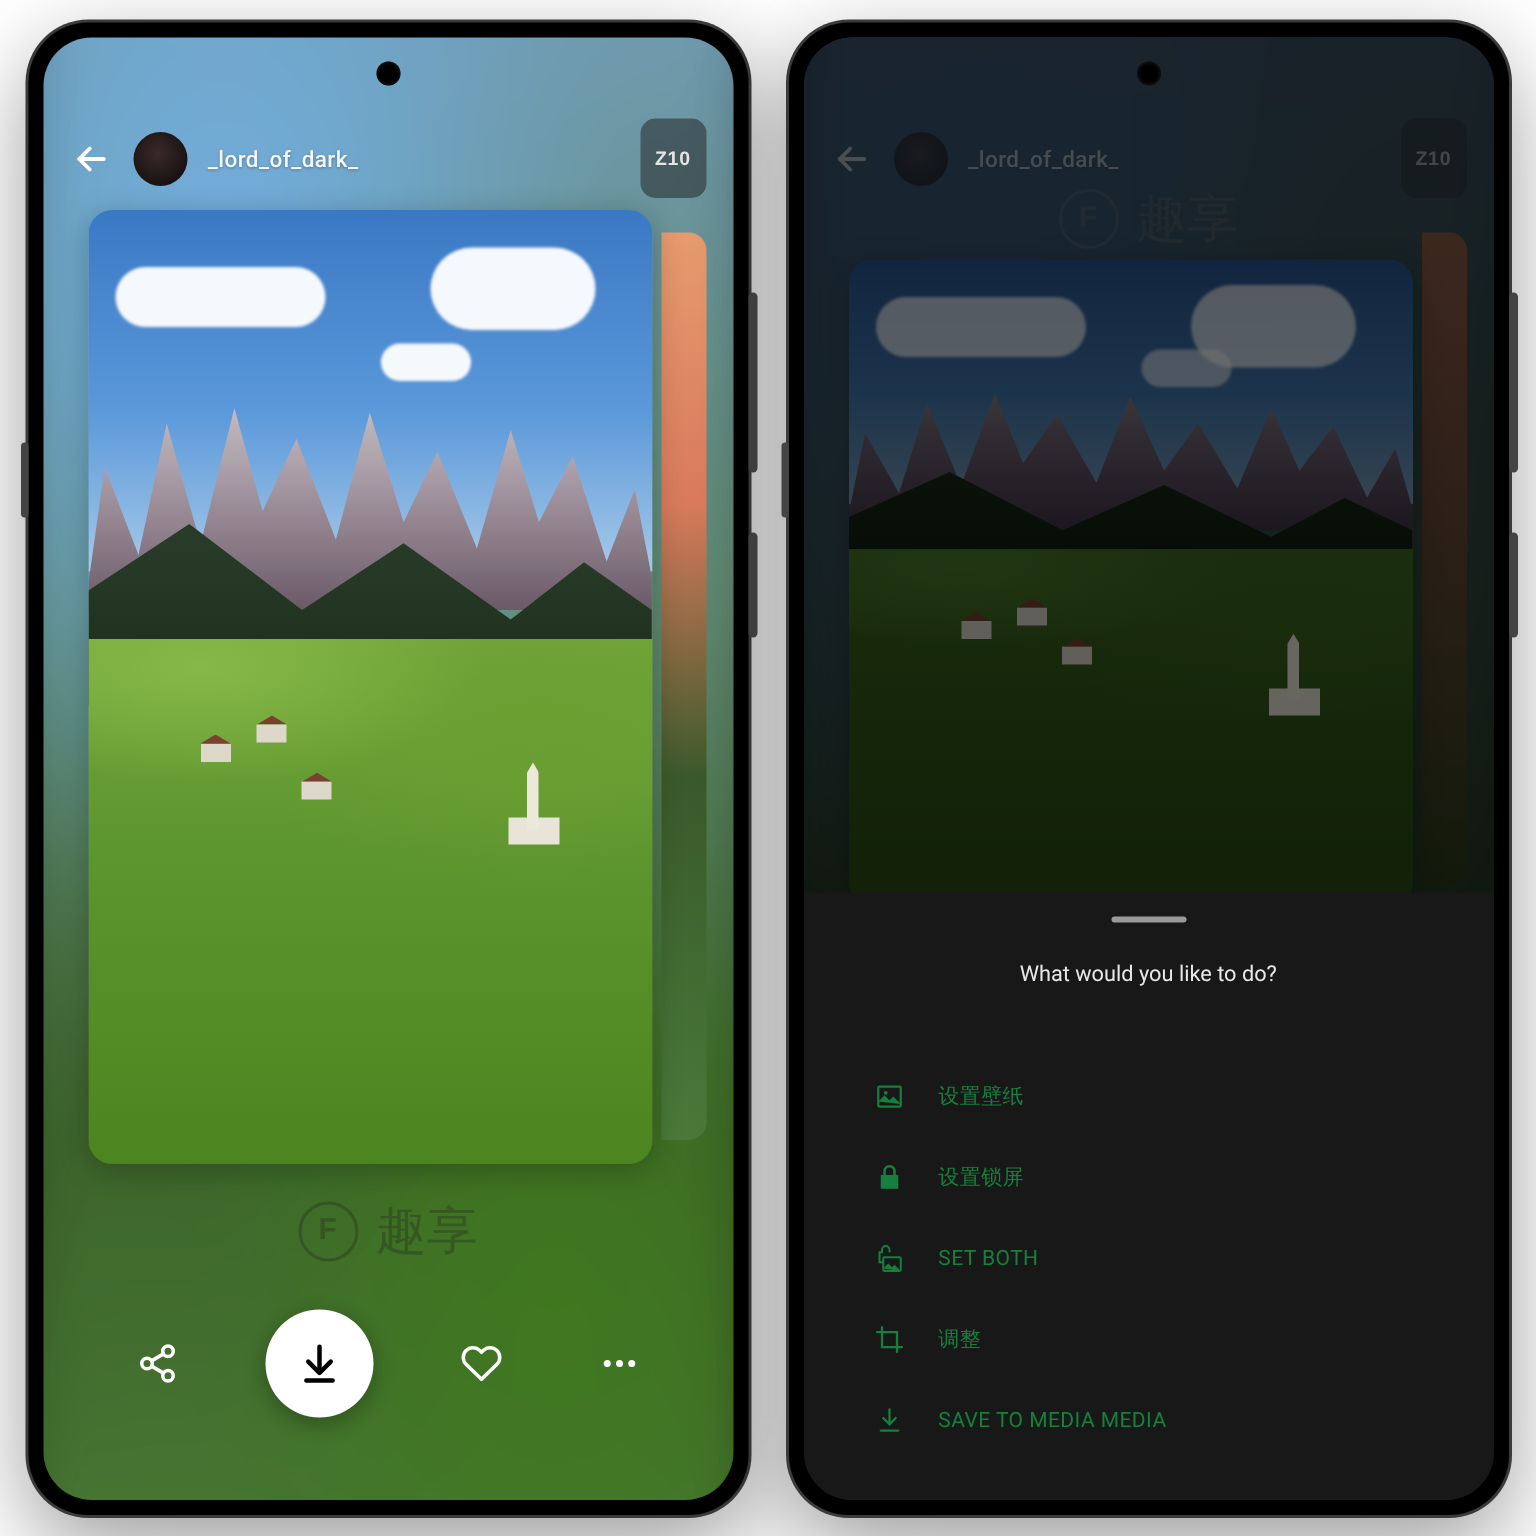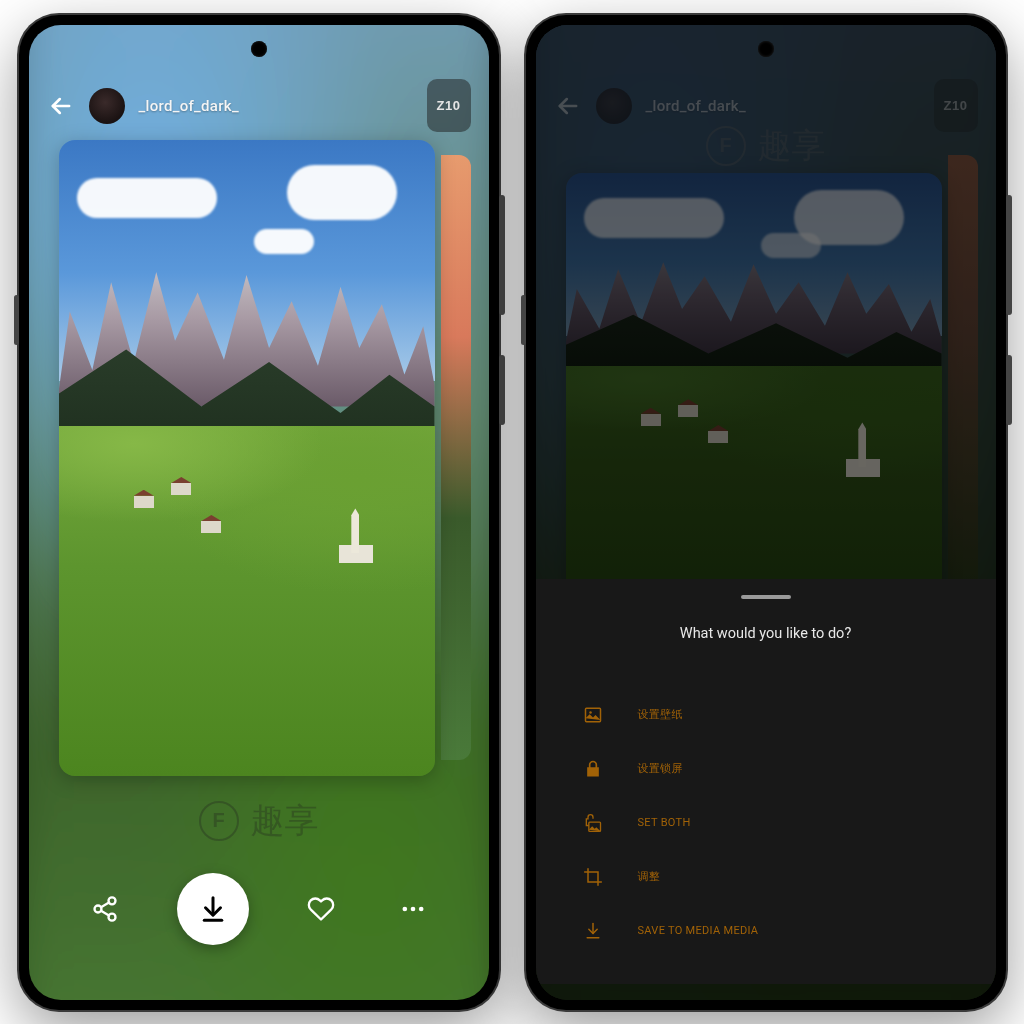--- a/index.html
+++ b/index.html
@@ -185,44 +185,44 @@
   .dimmer {
     position:absolute; inset:0;
     background: rgba(0,0,0,0.56);
     z-index: 20;
   }
   .right .card, .right .card-peek { z-index: 4; }
   .right .topbar { z-index: 4; }
 
   .sheet {
     position:absolute;
-    left:0; right:0; bottom:16px;
+    left:0; right:0; bottom:0;
     height: 405px;
     background: #181818;
     z-index: 30;
     padding: 16px 0 0;
     color: #eee;
   }
   .handle {
     width: 50px; height:4px; border-radius:3px;
     background:#9a9a9a;
     margin: 0 auto 26px;
   }
   .sheet-title {
     text-align:center; font-size:14.5px; color:#e8e8e8;
     margin-bottom: 46px;
   }
   .sheet-item {
     display:flex; align-items:center;
     padding: 0 46px;
     height: 54px;
-    gap: 34px;
-    font-size: 11px;
+    gap: 22px;
+    font-size: 14px;
     letter-spacing: 0.3px;
-    color:#a16207;
+    color:#15803d;
   }
   .sheet-item .mi { width:22px; height:22px; display:flex; align-items:center; justify-content:center; }
   .sheet-item svg { width:20px; height:20px; }
 
   
   .bg-right {
     width:100%; height:100%;
     background:
       radial-gradient(ellipse 80% 60% at 30% 25%, rgba(70,110,155,0.9), transparent 60%),
       radial-gradient(ellipse 70% 50% at 70% 80%, rgba(40,70,20,0.85), transparent 60%),

